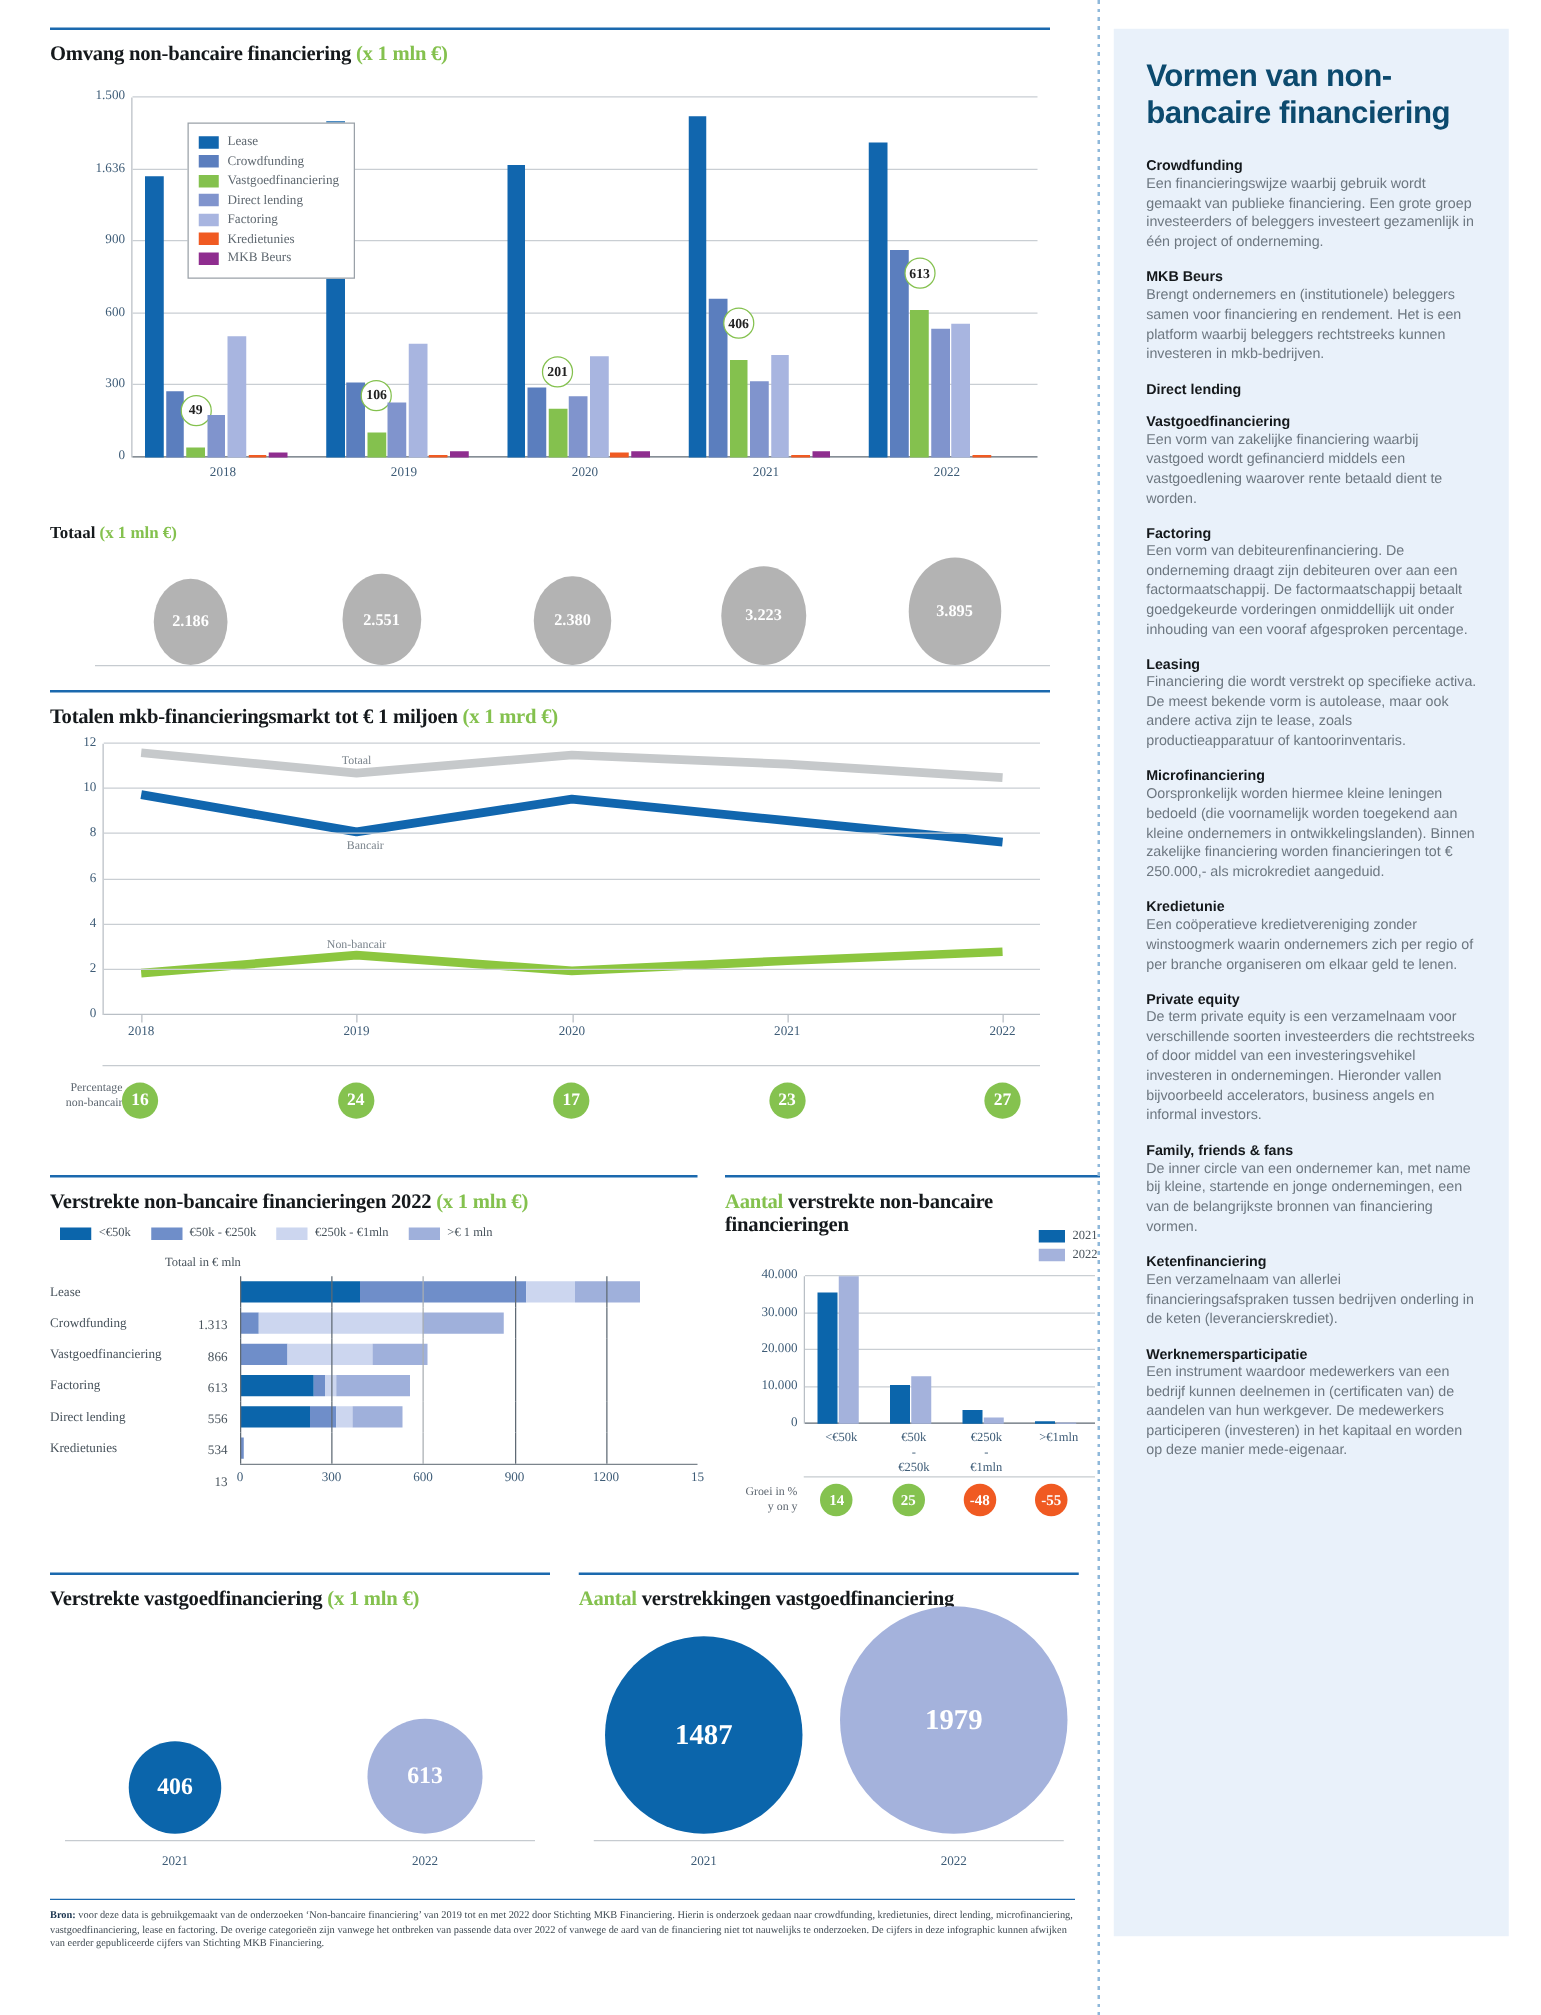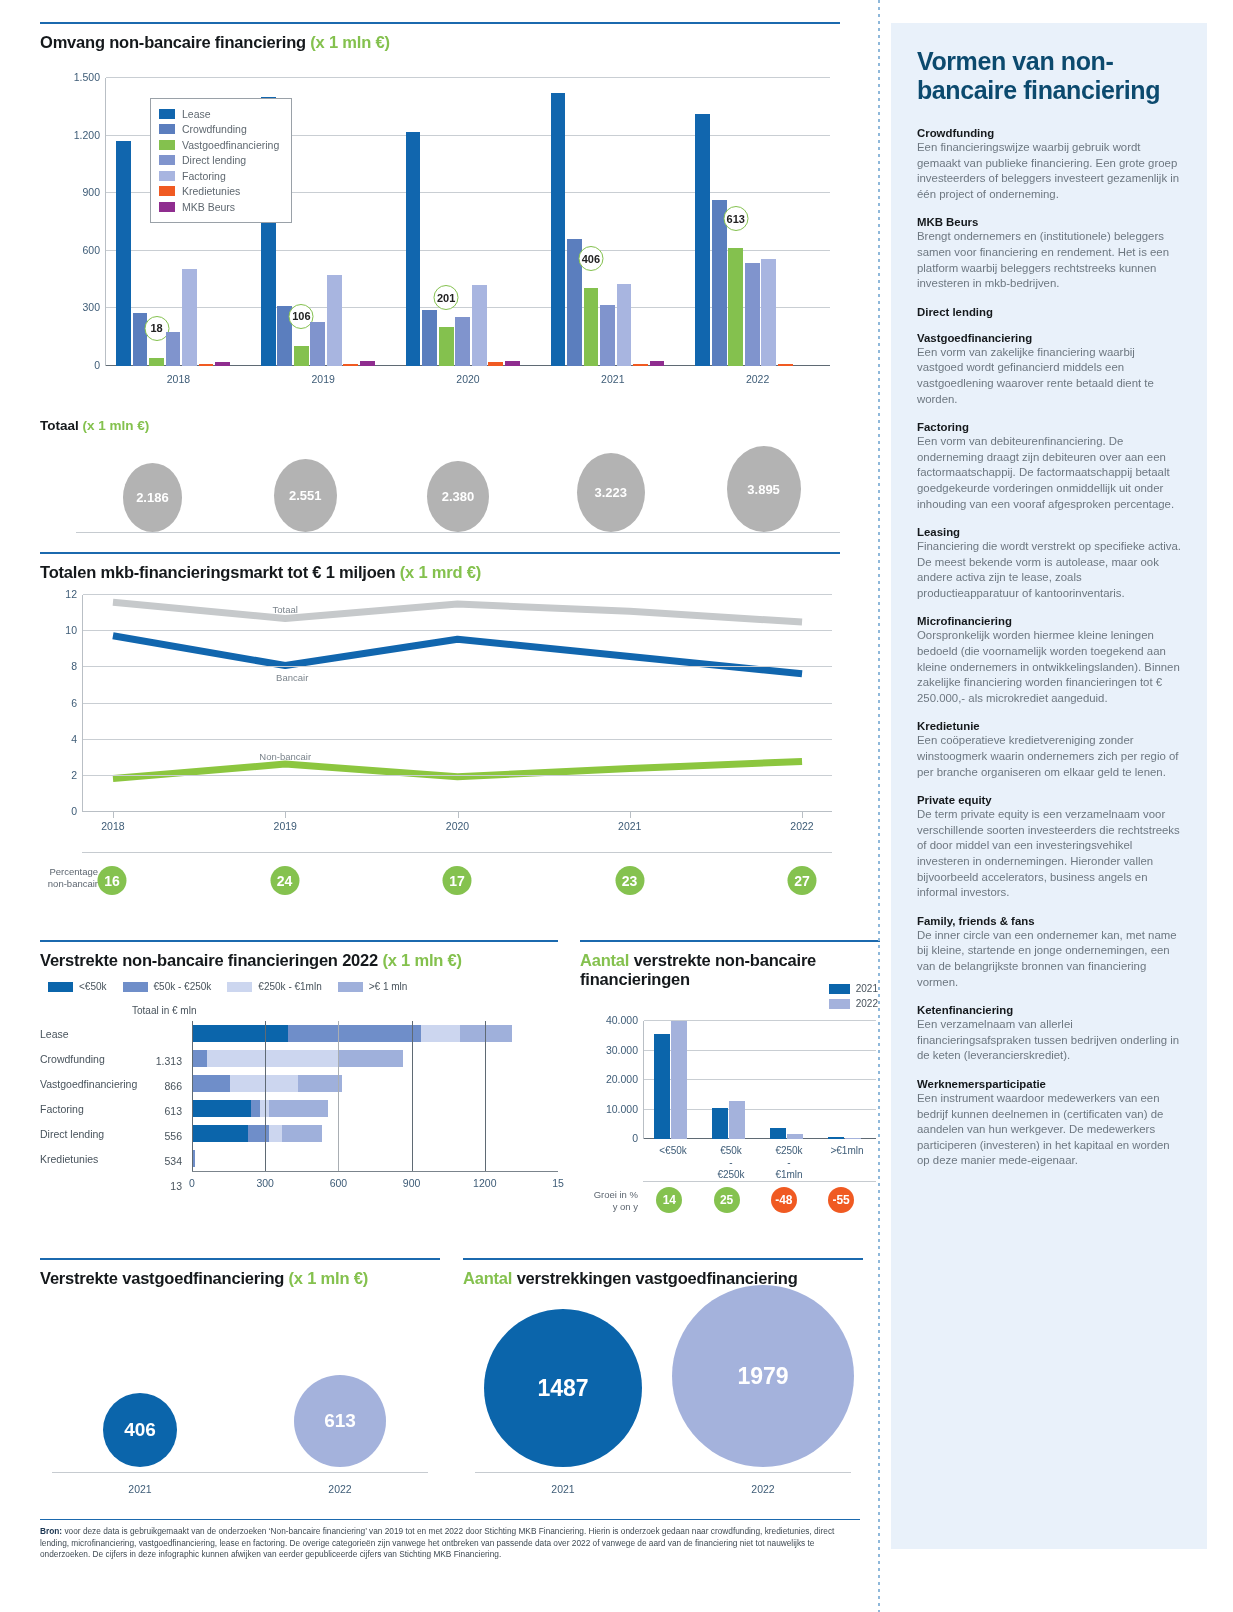--- a/index.html
+++ b/index.html
@@ -6,21 +6,21 @@
   html,body { width:1233px; height:1612px; }
   body {
     font-family: "Liberation Sans", sans-serif;
     background:#ffffff;
     position:relative;
     overflow:hidden;
   }
   .page { position:relative; width:1233px; height:1612px; }
 
   
-  .left { position:absolute; left:0; top:0; width:880px; height:1612px; }
+  .left { position:absolute; left:0; top:0; width:880px; height:1612px;font-family:Liberation Serif, serif; }
 
   .panel { position:absolute; }
   .rule { border-top:2.5px solid #1b69ae; width:100%; }
   .sec-title {
     font-size:16.5px; font-weight:bold; color:#15191c; letter-spacing:-0.2px;
     margin-top:9px; white-space:nowrap;
   }
   .sec-title .unit { color:#84c14e; }
   .sec-title .grn { color:#84c14e; }
 
@@ -188,30 +188,30 @@
           <div class="grid-h" style="bottom: 20%;">
             <div class="ytick" style="top: 0px;">300</div>
           </div>
           <div class="grid-h" style="bottom: 40%;">
             <div class="ytick" style="top: 0px;">600</div>
           </div>
           <div class="grid-h" style="bottom: 60%;">
             <div class="ytick" style="top: 0px;">900</div>
           </div>
           <div class="grid-h" style="bottom: 80%;">
-            <div class="ytick" style="top: 0px;">1.200</div>
+            <div class="ytick" style="top: 0px;">1.636</div>
           </div>
           <div class="grid-h" style="bottom: 100%;">
             <div class="ytick" style="top: 0px;">1.500</div>
           </div>
           <div class="grp" style="left: 0%; width: 20%;">
             <div class="bar" style="left: 7%; width: 10.2%; height: 224.64px; background: rgb(17, 102, 174);"></div>
             <div class="bar" style="left: 18.4%; width: 10.2%; height: 52.8px; background: rgb(91, 126, 190);"></div>
             <div class="bar" style="left: 29.8%; width: 10.2%; height: 8.256px; background: rgb(132, 193, 78);"></div>
-            <div class="badge-circ" style="left: 34.9%; bottom: 25.256px; transform: translate(-50%, 0px);">18</div>
+            <div class="badge-circ" style="left: 34.9%; bottom: 25.256px; transform: translate(-50%, 0px);">49</div>
             <div class="bar" style="left: 41.2%; width: 10.2%; height: 33.6px; background: rgb(128, 148, 205);"></div>
             <div class="bar" style="left: 52.6%; width: 10.2%; height: 96.96px; background: rgb(168, 181, 224);"></div>
             <div class="bar" style="left: 64%; width: 10.2%; height: 1.536px; background: rgb(240, 90, 34);"></div>
             <div class="bar" style="left: 75.4%; width: 10.2%; height: 4.224px; background: rgb(143, 45, 143);"></div>
             <div class="xgroup-lbl">2018</div>
           </div>
           <div class="grp" style="left: 20%; width: 20%;">
             <div class="bar" style="left: 7%; width: 10.2%; height: 268.8px; background: rgb(17, 102, 174);"></div>
             <div class="bar" style="left: 18.4%; width: 10.2%; height: 59.52px; background: rgb(91, 126, 190);"></div>
             <div class="bar" style="left: 29.8%; width: 10.2%; height: 20.352px; background: rgb(132, 193, 78);"></div>

